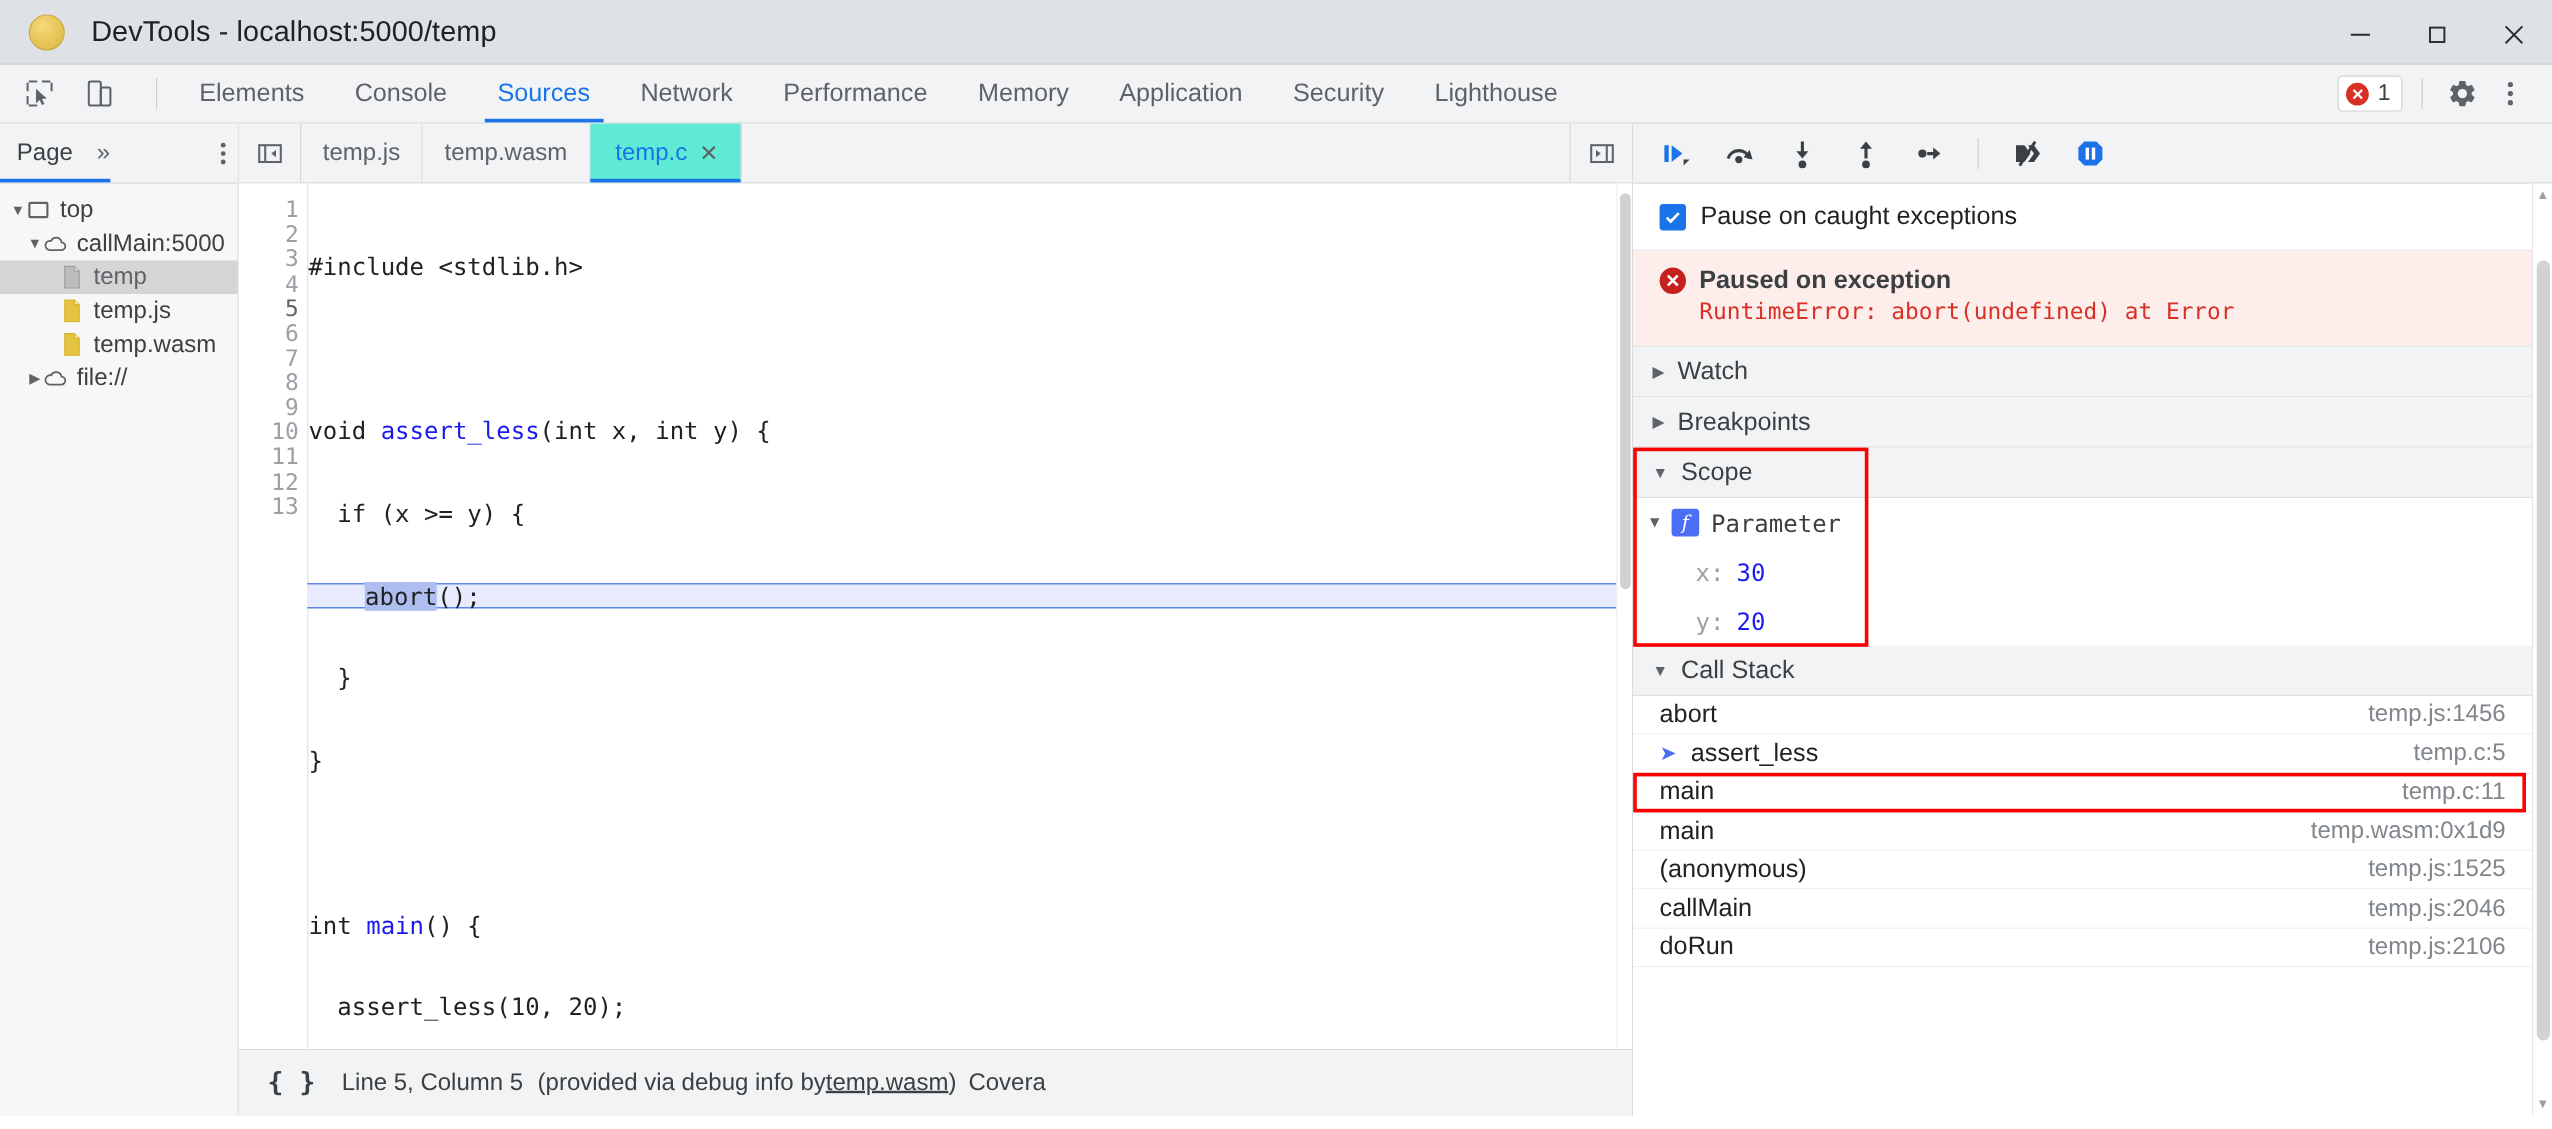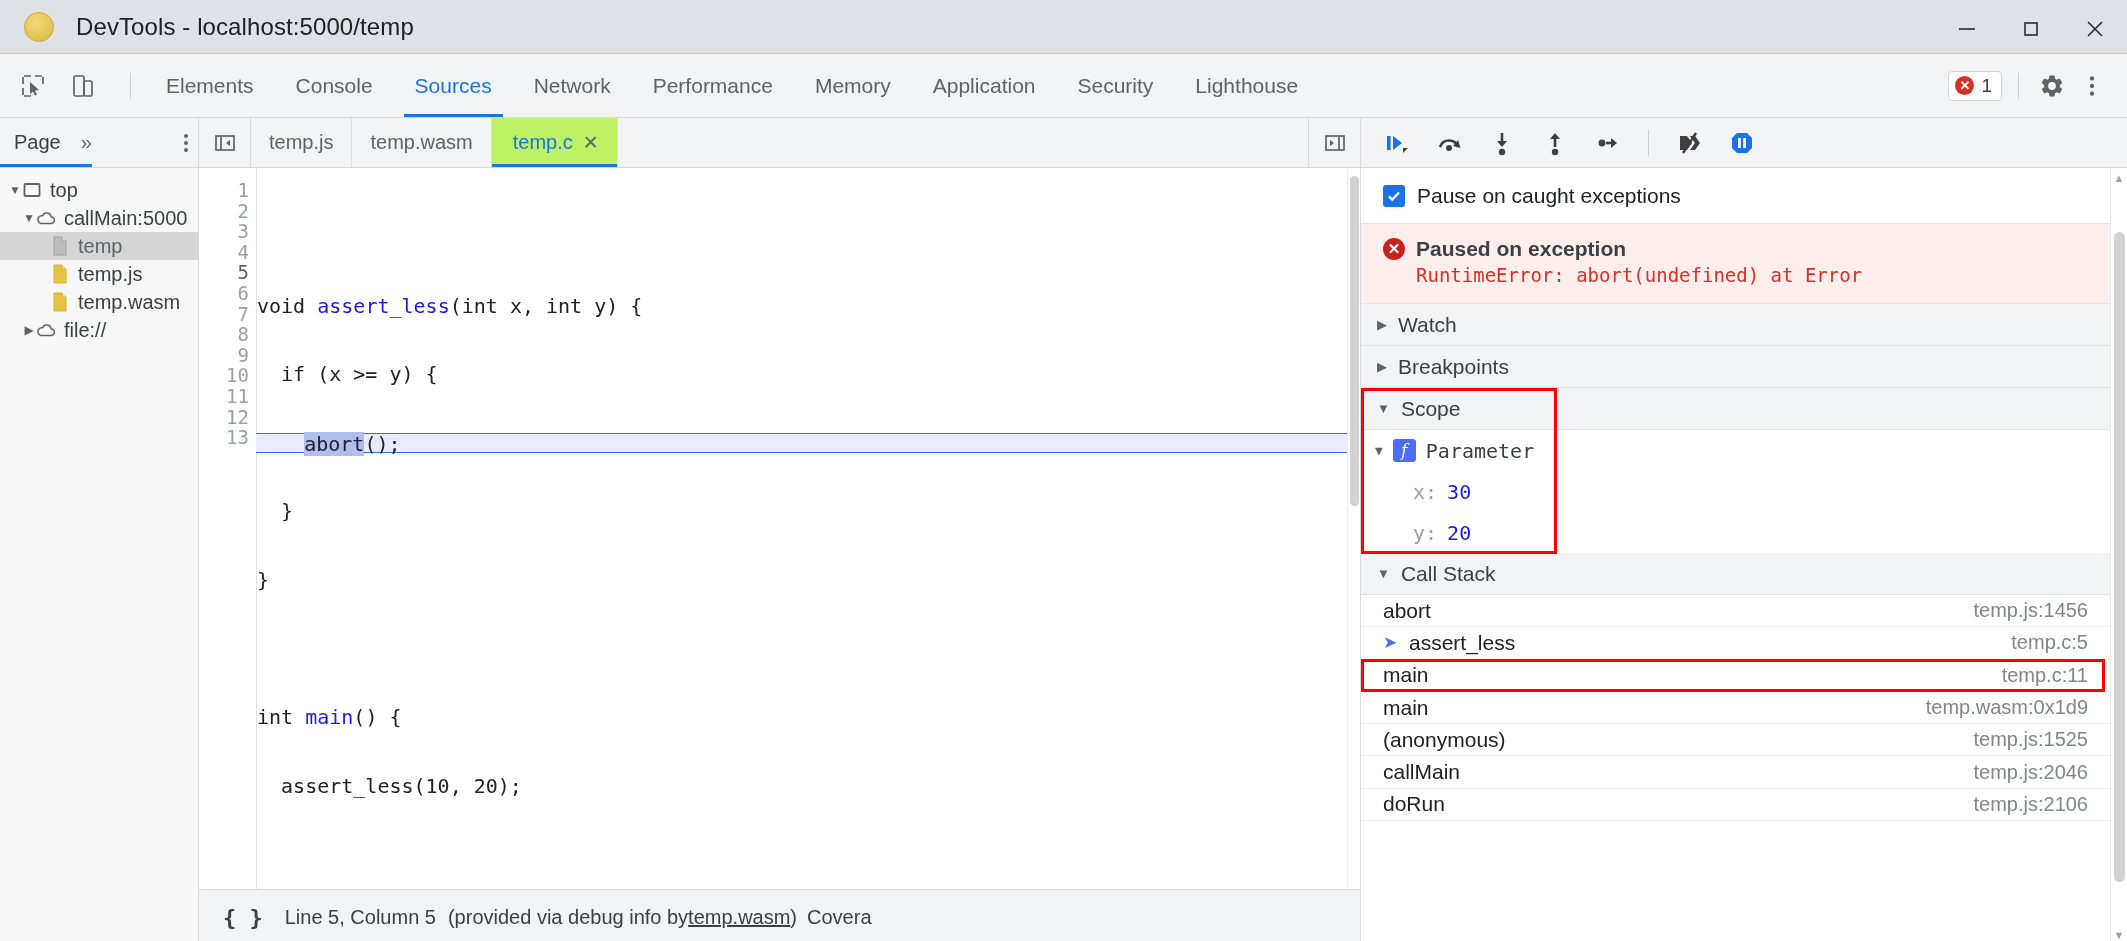--- a/index.html
+++ b/index.html
@@ -12,21 +12,21 @@
   .app-icon{ width:30px;height:30px;margin-left:24px;border-radius:50%;
     background:radial-gradient(circle at 38% 32%, #f5d87a 0%, #e8c75c 48%, #d9b94a 100%);
     border:1px solid #c9a93d; flex:none; }
   .title-text{ margin-left:22px; font-size:24px; color:#202124; letter-spacing:.1px;}
   .wincontrols{ position:absolute; right:0; top:0; height:58px; display:flex; }
   .wc{ width:64px; height:58px; display:flex; align-items:center; justify-content:center;
        color:#2b2b2b; }
   .wc svg{ display:block; }
 
   
-  .tabbar{ height:64px; background:#f1f3f4; border-bottom:1px solid #d7d9dc;
+  .tabbar{ height:49px; background:#f1f3f4; border-bottom:1px solid #d7d9dc;
     display:flex; align-items:stretch; position:relative; }
   .tb-icons{ display:flex; align-items:center; padding-left:16px; gap:16px; }
   .tb-ic{ width:34px;height:34px; display:flex;align-items:center;justify-content:center;
           color:#5f6368; }
   .tb-sep{ width:1px; height:26px; background:#cdcfd2; align-self:center; margin:0 14px; }
   .maintabs{ display:flex; align-items:stretch; }
   .mtab{ display:flex; align-items:center; padding:0 21px; font-size:21px; color:#5f6368;
          position:relative; white-space:nowrap; }
   .mtab.active{ color:#1a73e8; }
   .mtab.active::after{ content:""; position:absolute; left:10px; right:10px; bottom:0;
@@ -63,21 +63,21 @@
 
   
   .editor-col{ flex:1; display:flex; flex-direction:column; min-width:0;
      border-right:1px solid #d7d9dc; }
   .etabs{ height:50px; background:#f1f3f4; display:flex; align-items:stretch;
      border-bottom:1px solid #d7d9dc; position:relative; }
   .etab-ic{ width:52px; display:flex; align-items:center; justify-content:center;
      color:#5f6368; border-right:1px solid #d7d9dc;}
   .etab{ display:flex; align-items:center; gap:10px; padding:0 18px; font-size:20px;
      color:#5f6368; border-right:1px solid #dedfe1; white-space:nowrap; }
-  .etab.active{ background:#bef264; color:#1a73e8; position:relative;padding-left:21px;}
+  .etab.active{ background:#5eead4; color:#1a73e8; position:relative;padding-left:21px;}
   .etab.active::after{content:"";position:absolute;left:0;right:0;bottom:0;height:3px;background:#1a73e8;}
   .etab .x{ font-size:19px; color:#5f6368; }
   .etab-right{ margin-left:auto; display:flex; }
   .etab-right .etab-ic{ border-right:none; border-left:1px solid #d7d9dc; }
 
   .codewrap{ flex:1; display:flex; background:#fff; position:relative; overflow:hidden;}
   .gutter{ width:58px; flex:none; background:#fff; border-right:1px solid #e0e0e0;
      font-family:"DejaVu Sans Mono", monospace; font-size:19px; color:#9aa0a6;
      text-align:right; padding-top:11px; }
   .gutter div{ height:20.6px; padding-right:7px; }
@@ -327,20 +327,21 @@
         <div>6</div>
         <div>7</div>
         <div>8</div>
         <div>9</div>
         <div>10</div>
         <div>11</div>
         <div>12</div>
         <div>13</div>
       </div>
       <div class="code">
+        <div class="ln"><span>#include &lt;stdlib.h&gt;</span></div>
         <div class="ln"><span></span></div>
         <div class="ln"><span>void </span><span class="kw-fn">assert_less</span><span>(int x, int y) {</span></div>
         <div class="ln"><span>  if (x &gt;= y) {</span></div>
         <div class="ln exec"><span>    </span><span class="sel-tok">abort</span><span>();</span></div>
         <div class="ln"><span>  }</span></div>
         <div class="ln"><span>}</span></div>
         <div class="ln"><span></span></div>
         <div class="ln"><span>int </span><span class="kw-fn">main</span><span>() {</span></div>
         <div class="ln"><span>  assert_less(10, 20);</span></div>
         

